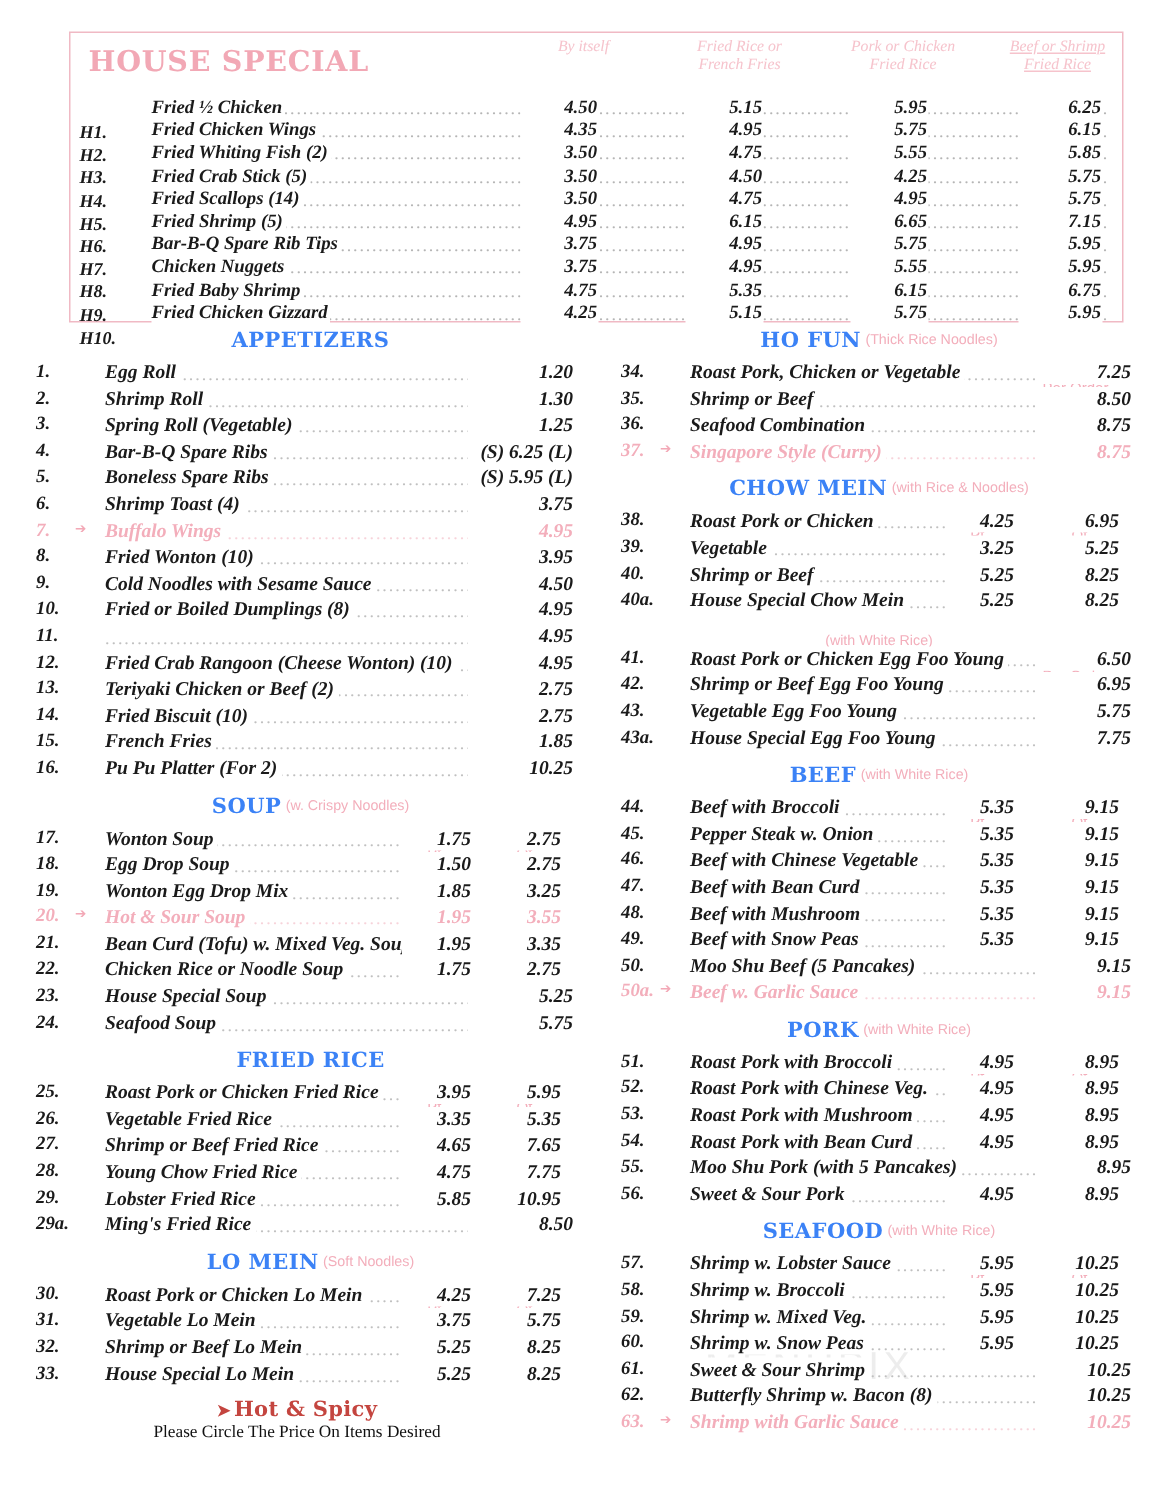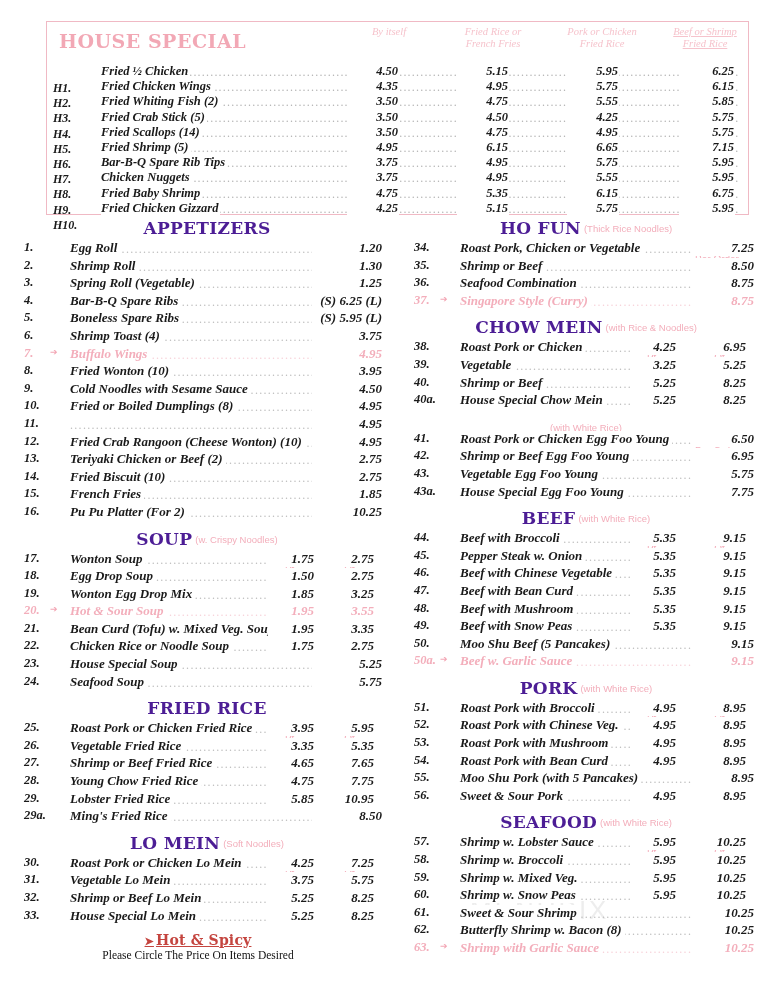--- a/index.html
+++ b/index.html
@@ -86,22 +86,22 @@
   .sect-head {
     position: relative;
     text-align: center;
     height: 21px;
     margin-bottom: 1px;
   }
   .sect-head-line2 { position: relative; text-align: center; height: 14px; }
   .sect-title {
     font-family: "DejaVu Serif", serif;
     font-weight: bold;
-    font-size: 17px;
-    color: #4c1d95;
+    font-size: 14px;
+    color: #3b82f6;
     letter-spacing: .3px;
     vertical-align: baseline;
   }
   .sect-sub {
     font-size: 9.5px;
     color: #f3aebb;
     font-family: "Liberation Sans", sans-serif;
     vertical-align: 2px;
     margin-left: 3px;
   }
@@ -170,21 +170,20 @@
   #col-right .dots.to-pt { right: 84px; }
 
   
   #footer {
     position: absolute; left: 0; top: 932px; width: 396px; text-align: center;
   }
   #footer-title {
     font-family: "DejaVu Serif", serif;
     font-weight: bold; font-size: 14px; color: #c4453f;
     letter-spacing: .2px;
-    text-decoration: underline;
   }
   #footer-pepper { color: #c4453f; font-size: 11px; margin-right: 2px; }
   #footer-note {
     font-family: "Liberation Serif", serif;
     font-size: 11.5px; color: #111; margin-top: 1px;
   }
   #watermark {
     position: absolute; left: 470px; top: 895px;
     font-family: "Liberation Sans", sans-serif;
     font-size: 26px; letter-spacing: 3px;

